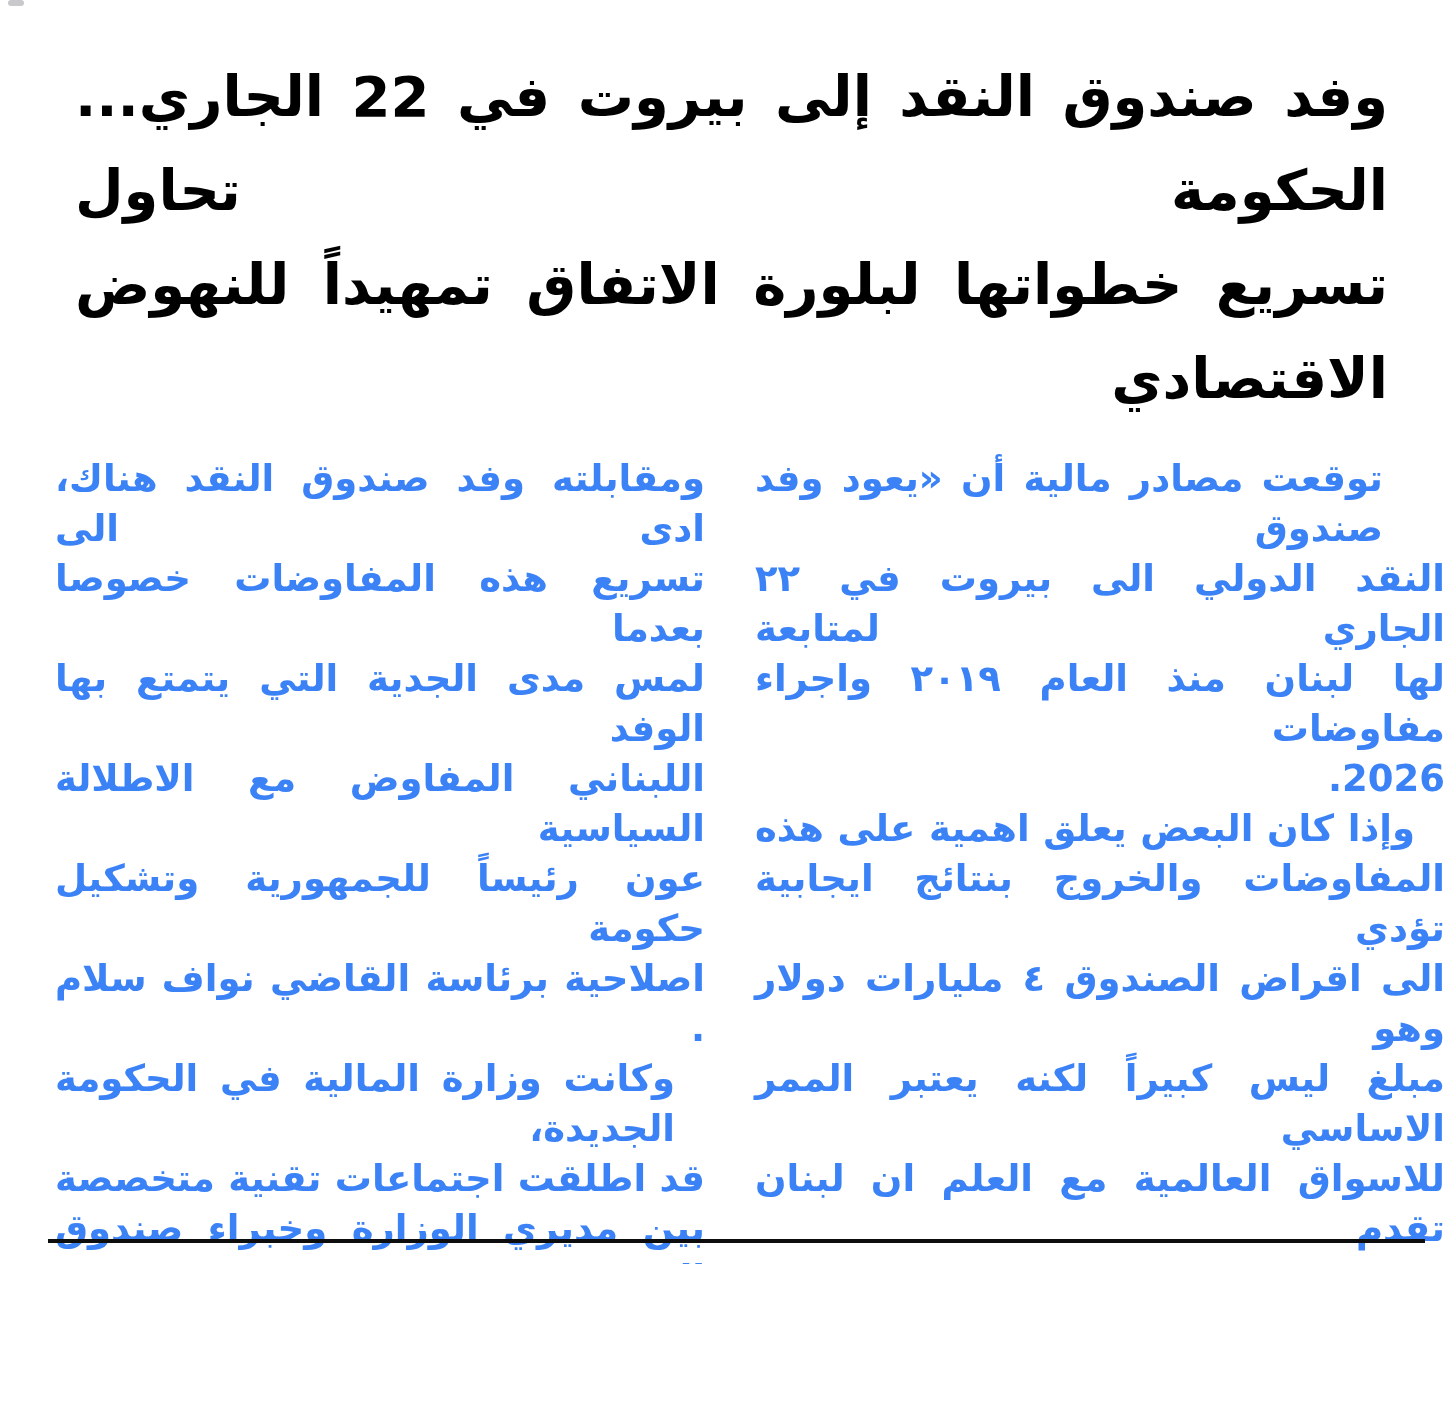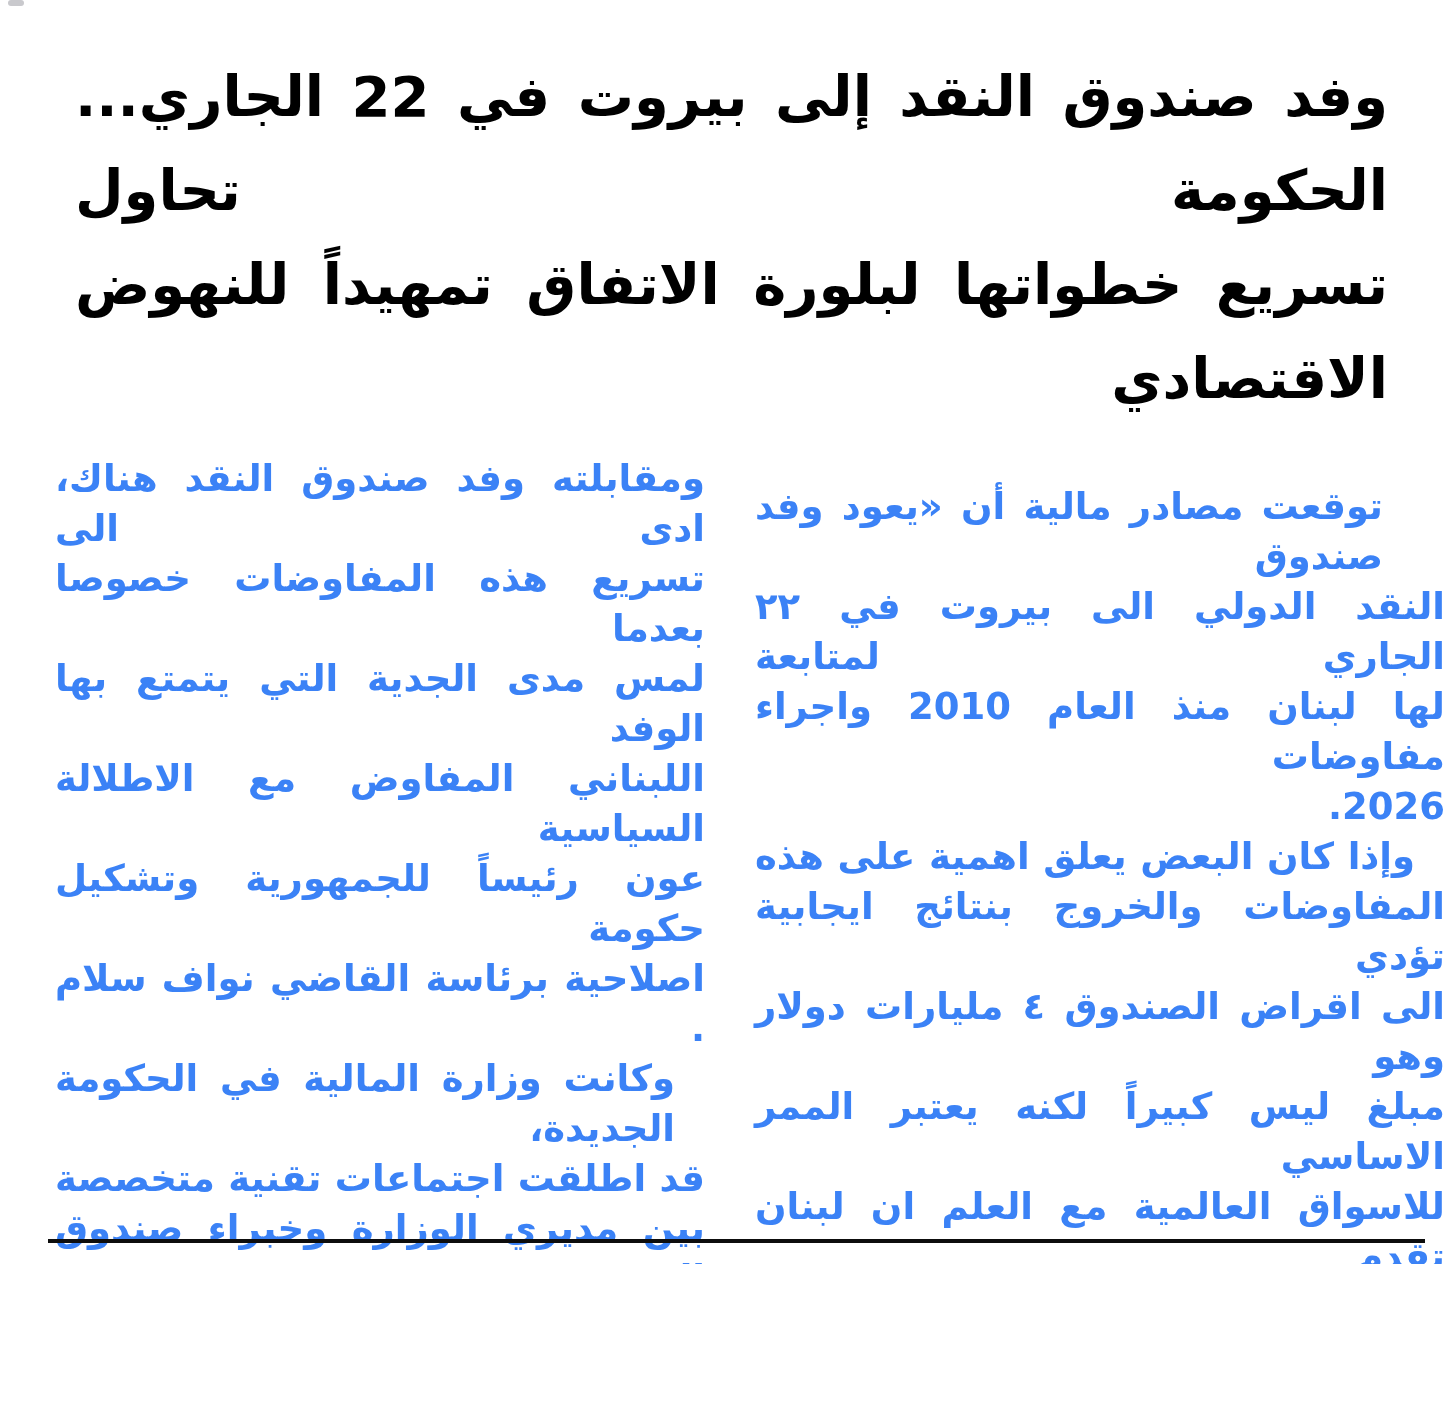--- a/index.html
+++ b/index.html
@@ -73,23 +73,23 @@
   <div class="scan-speck"></div>
 
   <h1 class="headline">
     <span class="hl-line">وفد صندوق النقد إلى بيروت في 22 الجاري... الحكومة تحاول</span>
     <span class="hl-line">تسريع خطواتها لبلورة الاتفاق تمهيداً للنهوض الاقتصادي</span>
   </h1>
 
   <div class="columns" id="columns">
       <div class="column col-right">
         <div class="para">
-          <div class="line" style="padding-right: 62px; margin-top: 28px;">توقعت مصادر مالية أن «يعود وفد صندوق</div>
+          <div class="line" style="padding-right: 62px;">توقعت مصادر مالية أن «يعود وفد صندوق</div>
           <div class="line">النقد الدولي الى بيروت في ٢٢ الجاري لمتابعة</div>
-          <div class="line">لها لبنان منذ العام 2010 واجراء مفاوضات</div>
+          <div class="line">لها لبنان منذ العام ٢٠١٩ واجراء مفاوضات</div>
           <div class="line last">2026.</div>
         </div>
         <div class="para">
           <div class="line" style="padding-right: 30px;">وإذا كان البعض يعلق اهمية على هذه</div>
           <div class="line">المفاوضات والخروج بنتائج ايجابية تؤدي</div>
           <div class="line">الى اقراض الصندوق ٤ مليارات دولار وهو</div>
           <div class="line">مبلغ ليس كبيراً لكنه يعتبر الممر الاساسي</div>
           <div class="line">للاسواق العالمية مع العلم ان لبنان تقدم</div>
         </div>
       </div>

